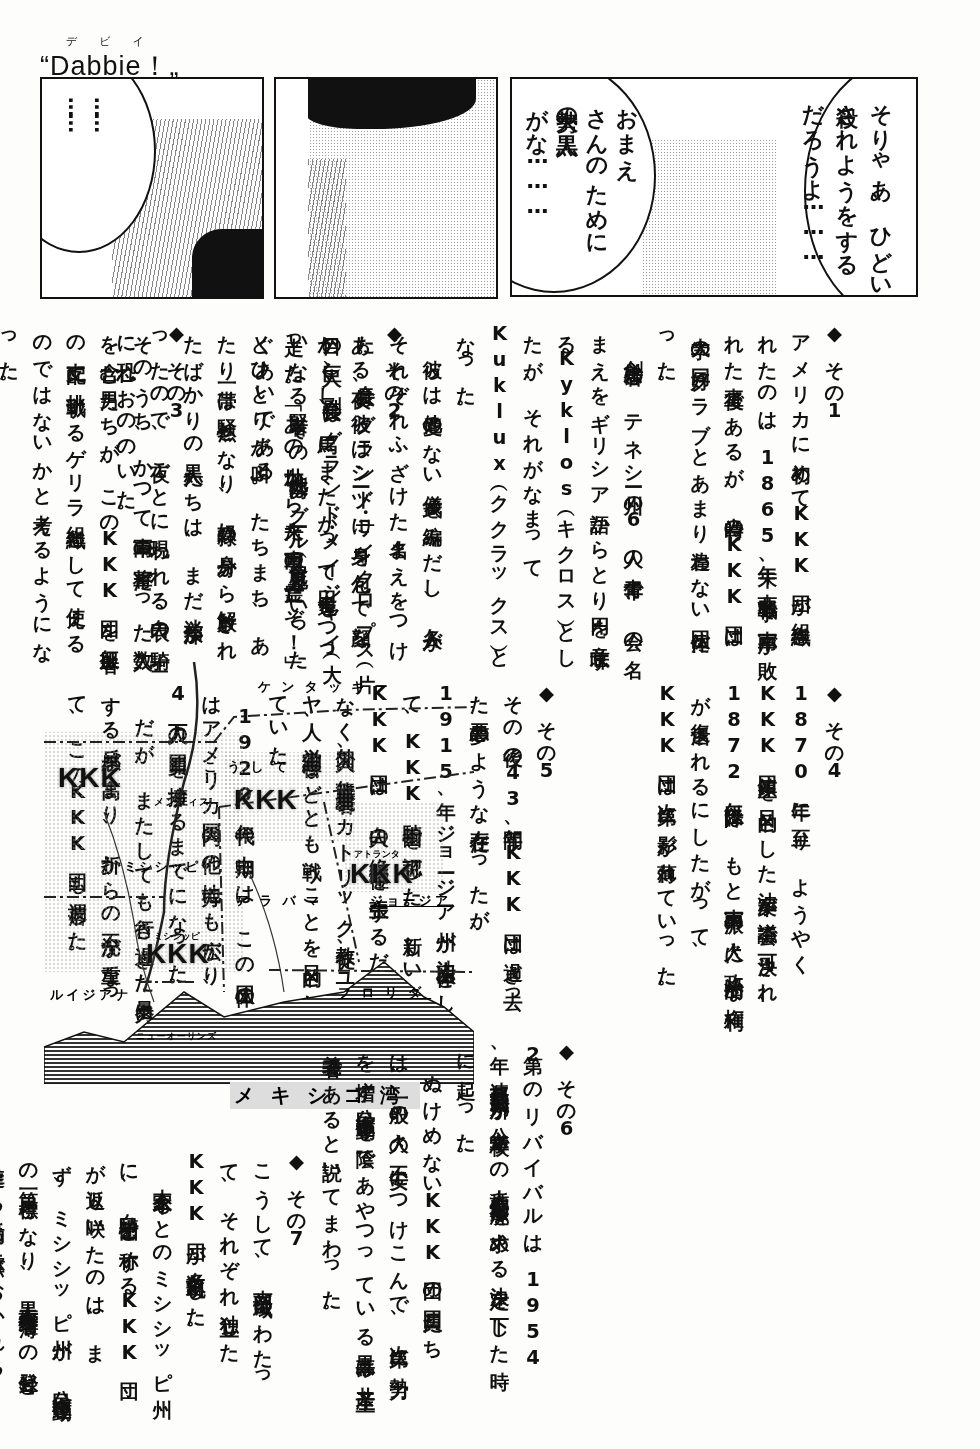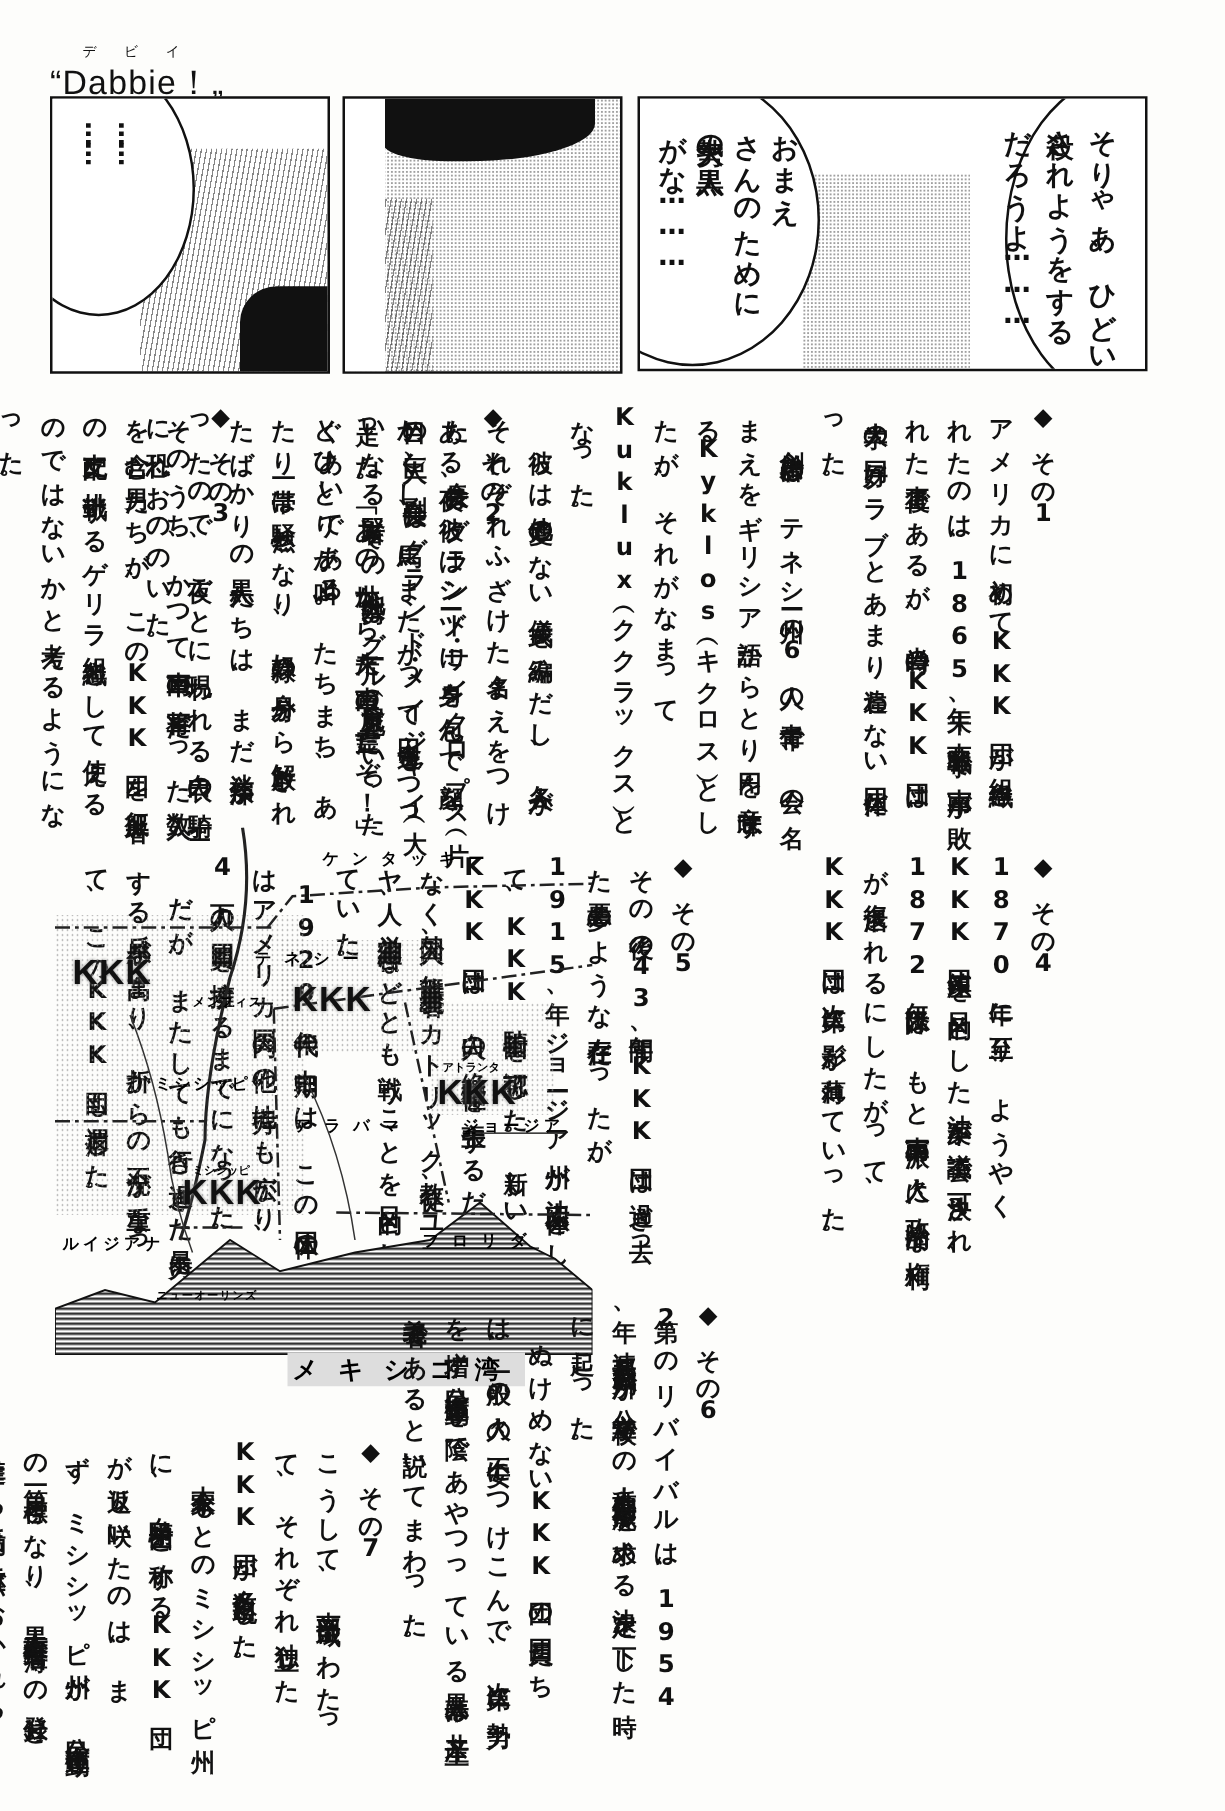--- a/index.html
+++ b/index.html
@@ -110,30 +110,30 @@
     <path d="M225 308 L430 310" stroke="#222" stroke-width="2" stroke-dasharray="12 4 3 4" fill="none"></path>
     <path d="M150 0 Q160 60 140 120 Q120 200 120 250 Q110 300 100 330" stroke="#222" stroke-width="2.5" fill="none"></path>
     <path d="M60 150 Q80 200 90 260 Q95 300 110 340" stroke="#333" stroke-width="1.2" fill="none"></path>
     <path d="M200 200 Q230 260 240 330" stroke="#333" stroke-width="1.2" fill="none"></path>
   </svg>
   <div class="kkk" style="left:14px;top:100px;">KKK</div>
   <div class="kkk" style="left:190px;top:122px;">KKK</div>
   <div class="kkk" style="left:306px;top:196px;">KKK</div>
   <div class="kkk" style="left:102px;top:276px;">KKK</div>
   <div class="maplabel" style="left:214px;top:16px;">ケンタッキー</div>
-  <div class="maplabel" style="left:160px;top:96px;">テネシー</div>
+  <div class="maplabel" style="left:160px;top:96px;">こうして</div>
   <div class="maplabel" style="left:80px;top:196px;letter-spacing:2px;font-family:Liberation Mono, monospace;">ミシシッピ</div>
   <div class="maplabel" style="left:192px;top:230px;">アラバマ</div>
   <div class="maplabel" style="left:326px;top:230px;letter-spacing:3px;text-decoration:underline;">ジョージア</div>
   <div class="maplabel" style="left:6px;top:324px;letter-spacing:3px;">ルイジアナ</div>
   <div class="maplabel" style="left:294px;top:322px;text-decoration:underline;">フロリダ</div>
   <div class="maplabel" style="left:110px;top:133px;font-size:10px;letter-spacing:1px;">メンフィス</div>
   <div class="maplabel" style="left:110px;top:268px;font-size:9px;letter-spacing:0;">ミシシッピ</div>
   <div class="maplabel" style="left:310px;top:186px;font-size:9px;letter-spacing:0;text-align:center;">アトランタ</div>
-  <div class="maplabel" style="left:81px;top:368px;font-size:9px;letter-spacing:1px;">ニューオーリンズ</div>
+  <div class="maplabel" style="left:92px;top:368px;font-size:9px;letter-spacing:1px;">ニューオーリンズ</div>
   <div class="maplabel" style="left:186px;top:420px;font-size:20px;letter-spacing:16px;background:#ddd;padding:0 4px;text-align:right;">メキシコ湾</div>
 </div>
 
 <div class="col" style="left:420px;top:1040px;height:340px;width:230px;">
   <span class="hd">◆その6</span><span>第2のリバイバルは、1954年、連邦最高裁判所が公立学校での人種差別撤廃を求める決定を下した時に起こった。
 　ぬけめないKKK団の団員たちは、一般の人々の不安につけこんで、次第に勢力を増す公民権運動を陰であやつっている黒幕は共産主義者であると説いてまわった。</span>
 </div>
 <div class="col" style="left:50px;top:1150px;height:240px;width:330px;">
   <span class="hd">◆その7</span><span>こうして、南部全域にわたって、それぞれ独立したKKK団が多数出現した。
 　本家本もとのミシシッピ州に、白騎士団と称するKKK団が返り咲いたのは、まず、ミシシッピ州が、公民権運動の第一目標となり、黒人有権者名簿への登録と推進する活動に重点がおかれるようになった1963年のことである。</span>

